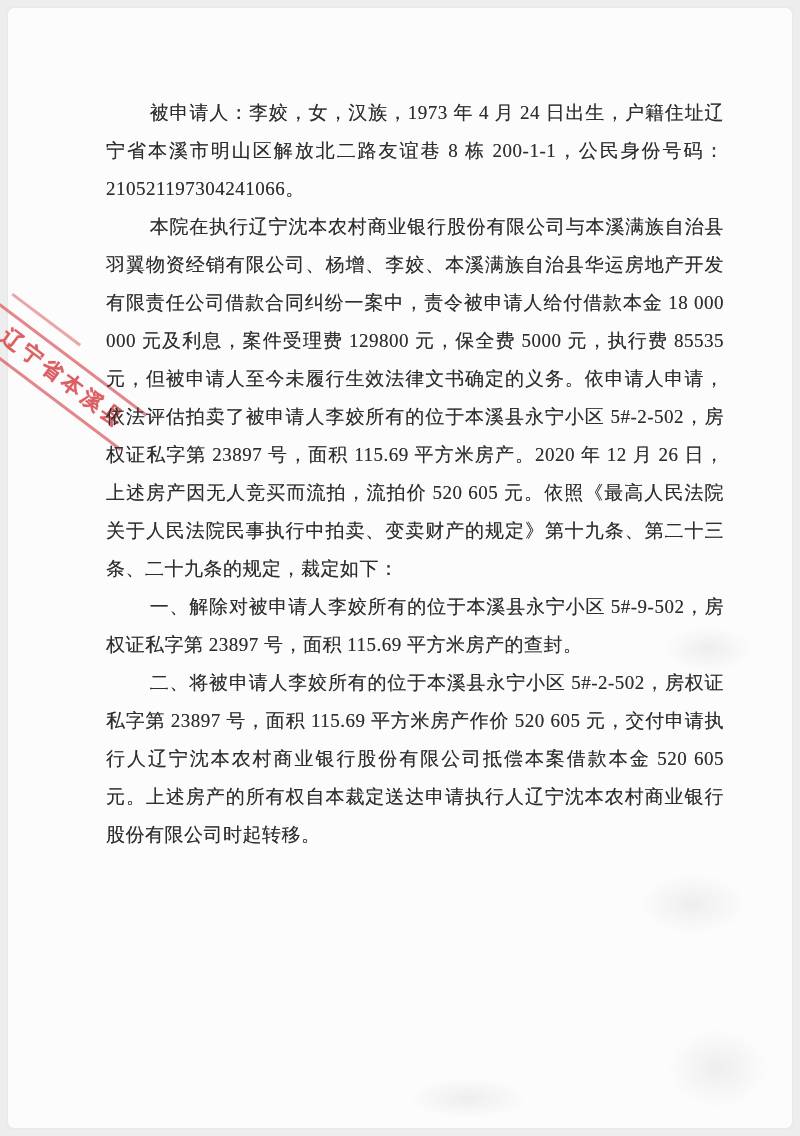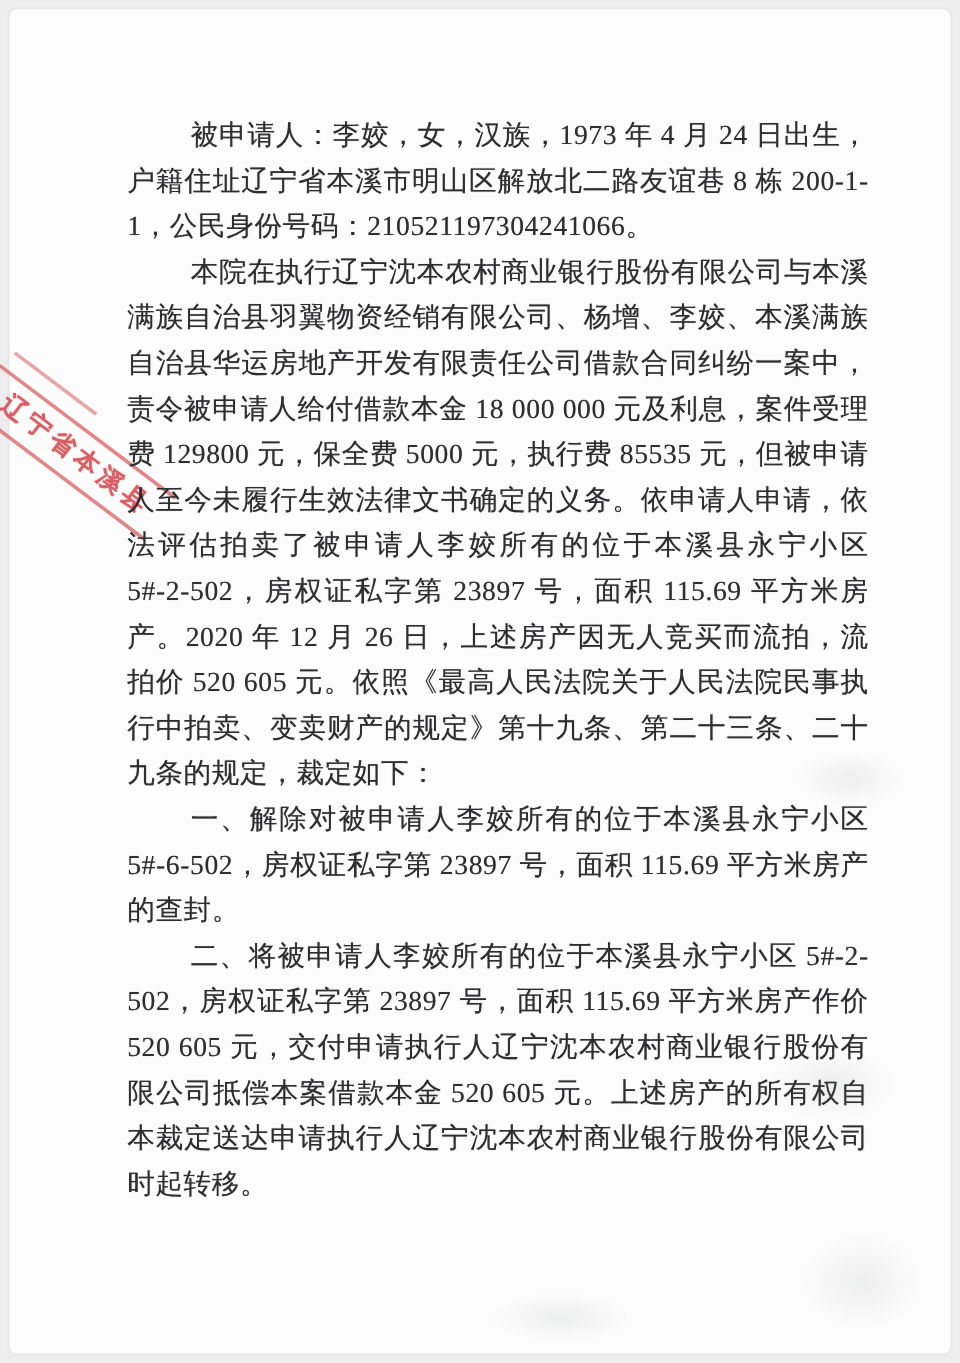--- a/index.html
+++ b/index.html
@@ -16,21 +16,21 @@
     left: 8px; top: 8px; right: 8px; bottom: 8px;
     background: #fcfcfc;
     border-radius: 6px;
     box-shadow: 0 0 3px rgba(0,0,0,0.06);
   }
   .content {
     position: absolute;
     left: 98px;
     top: 86px;
     width: 618px;
-    font-size: 23px;
+    font-size: 19px;
     line-height: 38px;
     letter-spacing: 0.5px;
     color: #2e2e30;
     text-align: justify;
     text-justify: inter-character;
   }
   .para {
     margin: 0;
     text-indent: 2.3em;
     text-shadow: 0 0 0.6px rgba(40,40,40,0.55);
@@ -79,21 +79,21 @@
 <div class="scan-bg">
   <div class="page">
 
     <div class="stamp" style="color: rgb(214, 74, 79);">
       <span>辽宁省本溪县</span>
     </div>
 
     <div class="content">
       <p class="para">被申请人：李姣，女，汉族，1973 年 4 月 24 日出生，户籍住址辽宁省本溪市明山区解放北二路友谊巷 8 栋 200-1-1，公民身份号码：210521197304241066。</p>
       <p class="para">本院在执行辽宁沈本农村商业银行股份有限公司与本溪满族自治县羽翼物资经销有限公司、杨增、李姣、本溪满族自治县华运房地产开发有限责任公司借款合同纠纷一案中，责令被申请人给付借款本金 18 000 000 元及利息，案件受理费 129800 元，保全费 5000 元，执行费 85535 元，但被申请人至今未履行生效法律文书确定的义务。依申请人申请，依法评估拍卖了被申请人李姣所有的位于本溪县永宁小区 5#-2-502，房权证私字第 23897 号，面积 115.69 平方米房产。2020 年 12 月 26 日，上述房产因无人竞买而流拍，流拍价 520 605 元。依照《最高人民法院关于人民法院民事执行中拍卖、变卖财产的规定》第十九条、第二十三条、二十九条的规定，裁定如下：</p>
-      <p class="para">一、解除对被申请人李姣所有的位于本溪县永宁小区 5#-6-502，房权证私字第 23897 号，面积 115.69 平方米房产的查封。</p>
+      <p class="para">一、解除对被申请人李姣所有的位于本溪县永宁小区 5#-9-502，房权证私字第 23897 号，面积 115.69 平方米房产的查封。</p>
       <p class="para">二、将被申请人李姣所有的位于本溪县永宁小区 5#-2-502，房权证私字第 23897 号，面积 115.69 平方米房产作价 520 605 元，交付申请执行人辽宁沈本农村商业银行股份有限公司抵偿本案借款本金 520 605 元。上述房产的所有权自本裁定送达申请执行人辽宁沈本农村商业银行股份有限公司时起转移。</p>
     </div>
 
     <div class="bleed b1"></div>
     <div class="bleed b2"></div>
     <div class="bleed b3"></div>
     <div class="bleed b4"></div>
 
   </div>
 </div>

